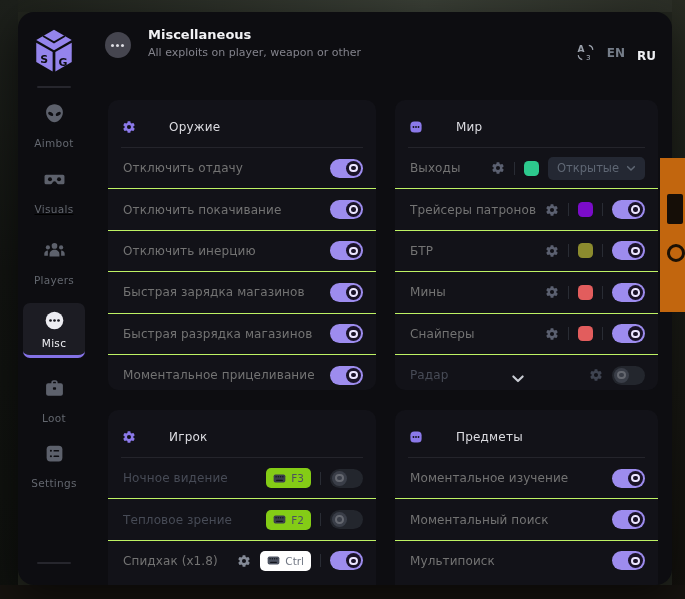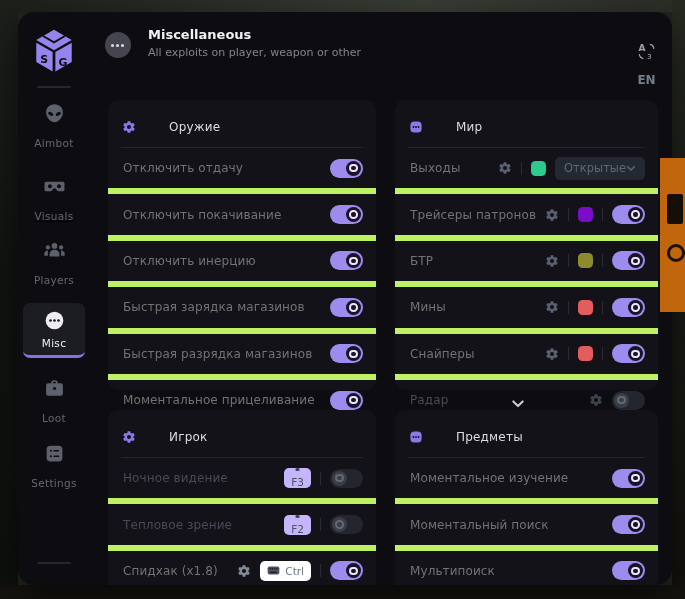--- a/index.html
+++ b/index.html
@@ -30,66 +30,66 @@
   .nav-item .nav-label{font-size:10.5px;color:#63676f;letter-spacing:.3px;}
   .nav-item.active{height:55px;border-radius:7px;background:#1c1c23;border-bottom:3px solid #8472e6;box-sizing:border-box;justify-content:center;gap:6px;}
   .nav-item.active svg{color:#ececf1;}
   .nav-item.active .nav-label{color:#f0f0f4;text-align:right;}
 
   
   .hdr-avatar{position:absolute;left:87px;top:20px;width:26px;height:26px;border-radius:50%;background:#45454f;}
   .hdr-avatar::after{content:'';position:absolute;left:11px;top:11.5px;width:3px;height:3px;border-radius:50%;background:#dcdce2;box-shadow:-5px 0 0 #dcdce2,5px 0 0 #dcdce2;}
   .hdr-title{position:absolute;left:130px;top:15px;font-size:13px;font-weight:700;color:#f2f2f5;}
   .hdr-sub{position:absolute;left:130px;top:34px;font-size:11px;color:#83838c;}
-  .hdr-langs{position:absolute;right:16px;top:30px;display:flex;align-items:center;gap:12px;flex-direction:column;}
+  .hdr-langs{position:absolute;right:16px;top:30px;display:flex;align-items:center;gap:12px;}
   .hdr-langs svg{width:19px;height:19px;color:#9aa0ab;}
   .lang{font-size:12px;font-weight:700;cursor:pointer;}
   .lang.off{color:#757d89;}
   .lang.on{color:#edeef2;margin-top:7px;}
 
   
   .card{position:absolute;background:#121218;border-radius:10px;}
   #card-weapon{left:90px;top:88px;width:268px;height:290px;}
   #card-world{left:377px;top:88px;width:263px;height:290px;}
   #card-player{left:90px;top:398px;width:268px;height:175px;border-radius:10px 10px 0 0;}
   #card-items{left:377px;top:398px;width:263px;height:175px;border-radius:10px 10px 0 0;}
   .card-head{height:41px;display:flex;align-items:center;gap:9px;padding:6px 14px 0;}
   .sec-icon{display:flex;}
   .sec-icon svg{width:14px;height:14px;color:#8b79e9;}
   .sec-title{font-size:12px;color:#dcdce1;letter-spacing:.2px;margin-left:24px;}
   .card-div{height:1px;background:#24242b;margin:0 13px;}
   .row{height:40.4px;display:flex;align-items:center;padding:0 13px 0 15px;position:relative;}
-  .row + .row{border-top:6px solid #bef264;align-items:center;}
+  .row + .row{border-top:1px solid #bef264;align-items:center;}
   .label{flex:1;font-size:12px;color:#737373;letter-spacing:.1px;white-space:nowrap;overflow:hidden;}
   .controls{display:flex;align-items:center;gap:9px;flex-shrink:0;}
   .vsep{width:1px;height:13px;background:#292c34;}
 
   .gear{color:#5b6070;display:flex;cursor:pointer;}
   .gear svg{width:14px;height:14px;}
   .gear.bright{color:#848a96;}
 
   .swatch{width:15px;height:15px;border-radius:4.5px;cursor:pointer;}
 
   .toggle{width:33px;height:19px;border-radius:10px;position:relative;cursor:pointer;flex-shrink:0;}
   .toggle .knob{position:absolute;top:2px;width:15px;height:15px;border-radius:50%;display:flex;align-items:center;justify-content:center;}
   .toggle .knob::after{content:'';width:4.5px;height:4.5px;border-radius:50%;border:2px solid #ebe5ff;}
   .toggle[data-state="on"]{background:#9d8cee;}
   .toggle[data-state="on"] .knob{right:2px;background:#1a1328;}
   .toggle[data-state="off"]{background:#23262d;}
   .toggle[data-state="off"] .knob{left:2px;background:#3a3e48;}
   .toggle[data-state="off"] .knob::after{border-color:rgba(255,255,255,.22);}
 
-  .dd{height:23px;padding:0 9px;display:flex;align-items:center;background:#242833;border-radius:5px;color:#5f6774;font-size:11.5px;cursor:pointer;}
+  .dd{height:23px;padding:0 9px;display:flex;align-items:center;gap:7px;background:#242833;border-radius:5px;color:#5f6774;font-size:11.5px;cursor:pointer;}
   .dd svg{width:10px;height:7px;color:#5f6774;}
 
   .kbd{height:20px;padding:0 7px;display:flex;align-items:center;gap:5px;background:#ffffff;border-radius:5px;color:#6f7582;font-size:10.5px;cursor:pointer;}
   .kbd svg{width:13px;height:9px;color:#4c5260;}
 
   .dim .label{color:#474b56;}
-  .dim .kbd{background:#c4b5fd;color:#4d525e;flex-direction:column;}
+  .dim .kbd{background:#84cc16;color:#4d525e;}
   .dim .kbd svg{color:#3a3f4b;}
   .dim .gear{color:#3e4350;}
   .radar-chev{position:absolute;left:116px;top:14px;width:14px;height:10px;color:#c9ccd3;cursor:pointer;}
   .radar-chev svg{width:14px;height:10px;}
   .hidden-defs{position:absolute;width:0;height:0;overflow:hidden;}
 </style>
 </head>
 <body>
 
 <svg class="hidden-defs" xmlns="http://www.w3.org/2000/svg">
@@ -180,21 +180,21 @@
         <use href="#i-logo"></use>
       </svg>
     <div class="sb-div" style="top:74px;"></div>
 
     <div class="nav-item" style="top:91px;">
       <svg>
           <use href="#i-alien"></use>
         </svg>
       <span class="nav-label">Aimbot</span>
     </div>
-    <div class="nav-item" style="top:164px;text-decoration:underline;">
+    <div class="nav-item" style="top:157px;text-decoration:underline;">
       <svg>
           <use href="#i-vr"></use>
         </svg>
       <span class="nav-label">Visuals</span>
     </div>
     <div class="nav-item" style="top:228px;">
       <svg>
           <use href="#i-players"></use>
         </svg>
       <span class="nav-label">Players</span>

